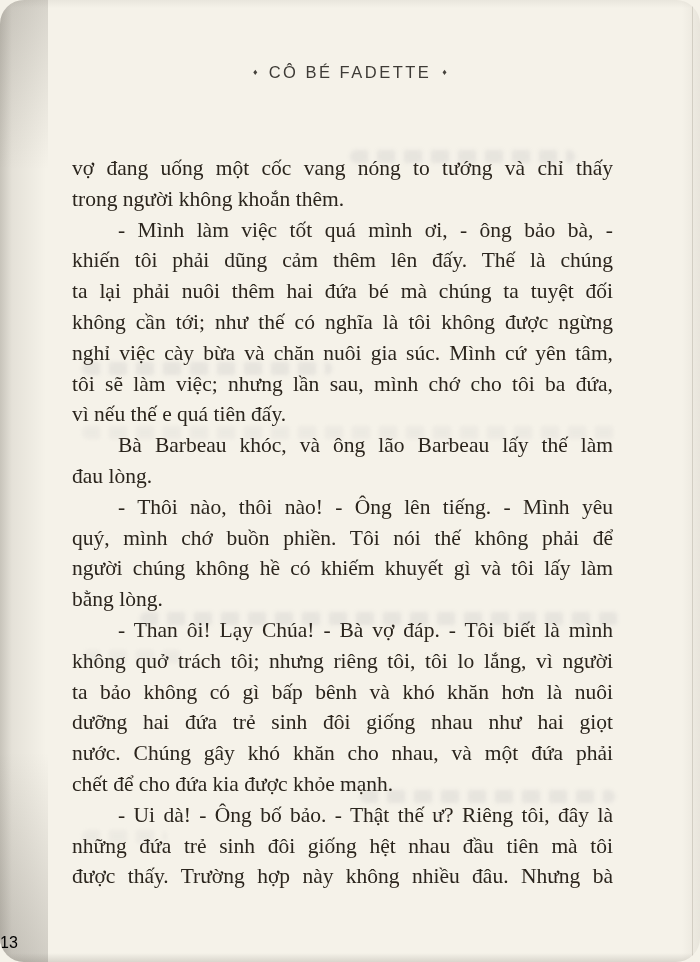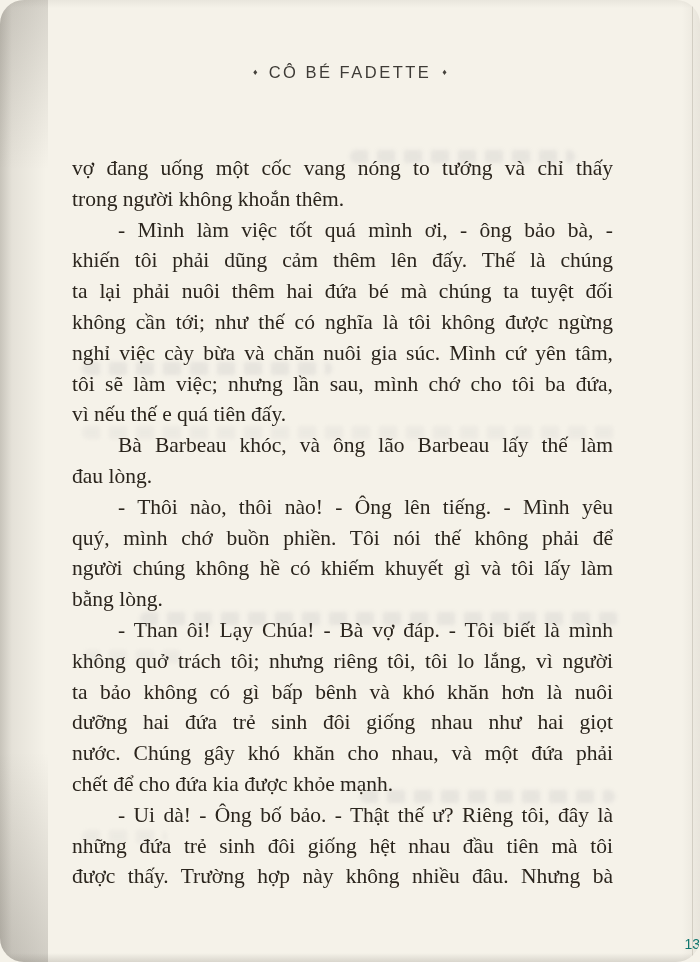--- a/index.html
+++ b/index.html
@@ -45,23 +45,23 @@
     text-align:justify;
     text-align-last:justify;
     overflow:hidden;
     white-space:normal;
   }
   .line.indent{text-indent:46px;}
   .line.pend{text-align-last:left;}
   
   .footer{
     position:absolute;left:0;right:0;bottom:10px;
-    text-align:right;
+    text-align:left;
     font-family:"Liberation Sans","DejaVu Sans",sans-serif;
-    font-size:14px;color:#0f766e;
+    font-size:16px;color:#000000;
   }
   
   .ghost{
     position:absolute;height:13px;border-radius:6px;
     filter:blur(2px);opacity:.55;
     background:repeating-linear-gradient(90deg,
       rgba(128,128,142,.22) 0 18px, rgba(128,128,142,0) 18px 27px);
     pointer-events:none;
   }
   .ghost.faint{opacity:.32;}

